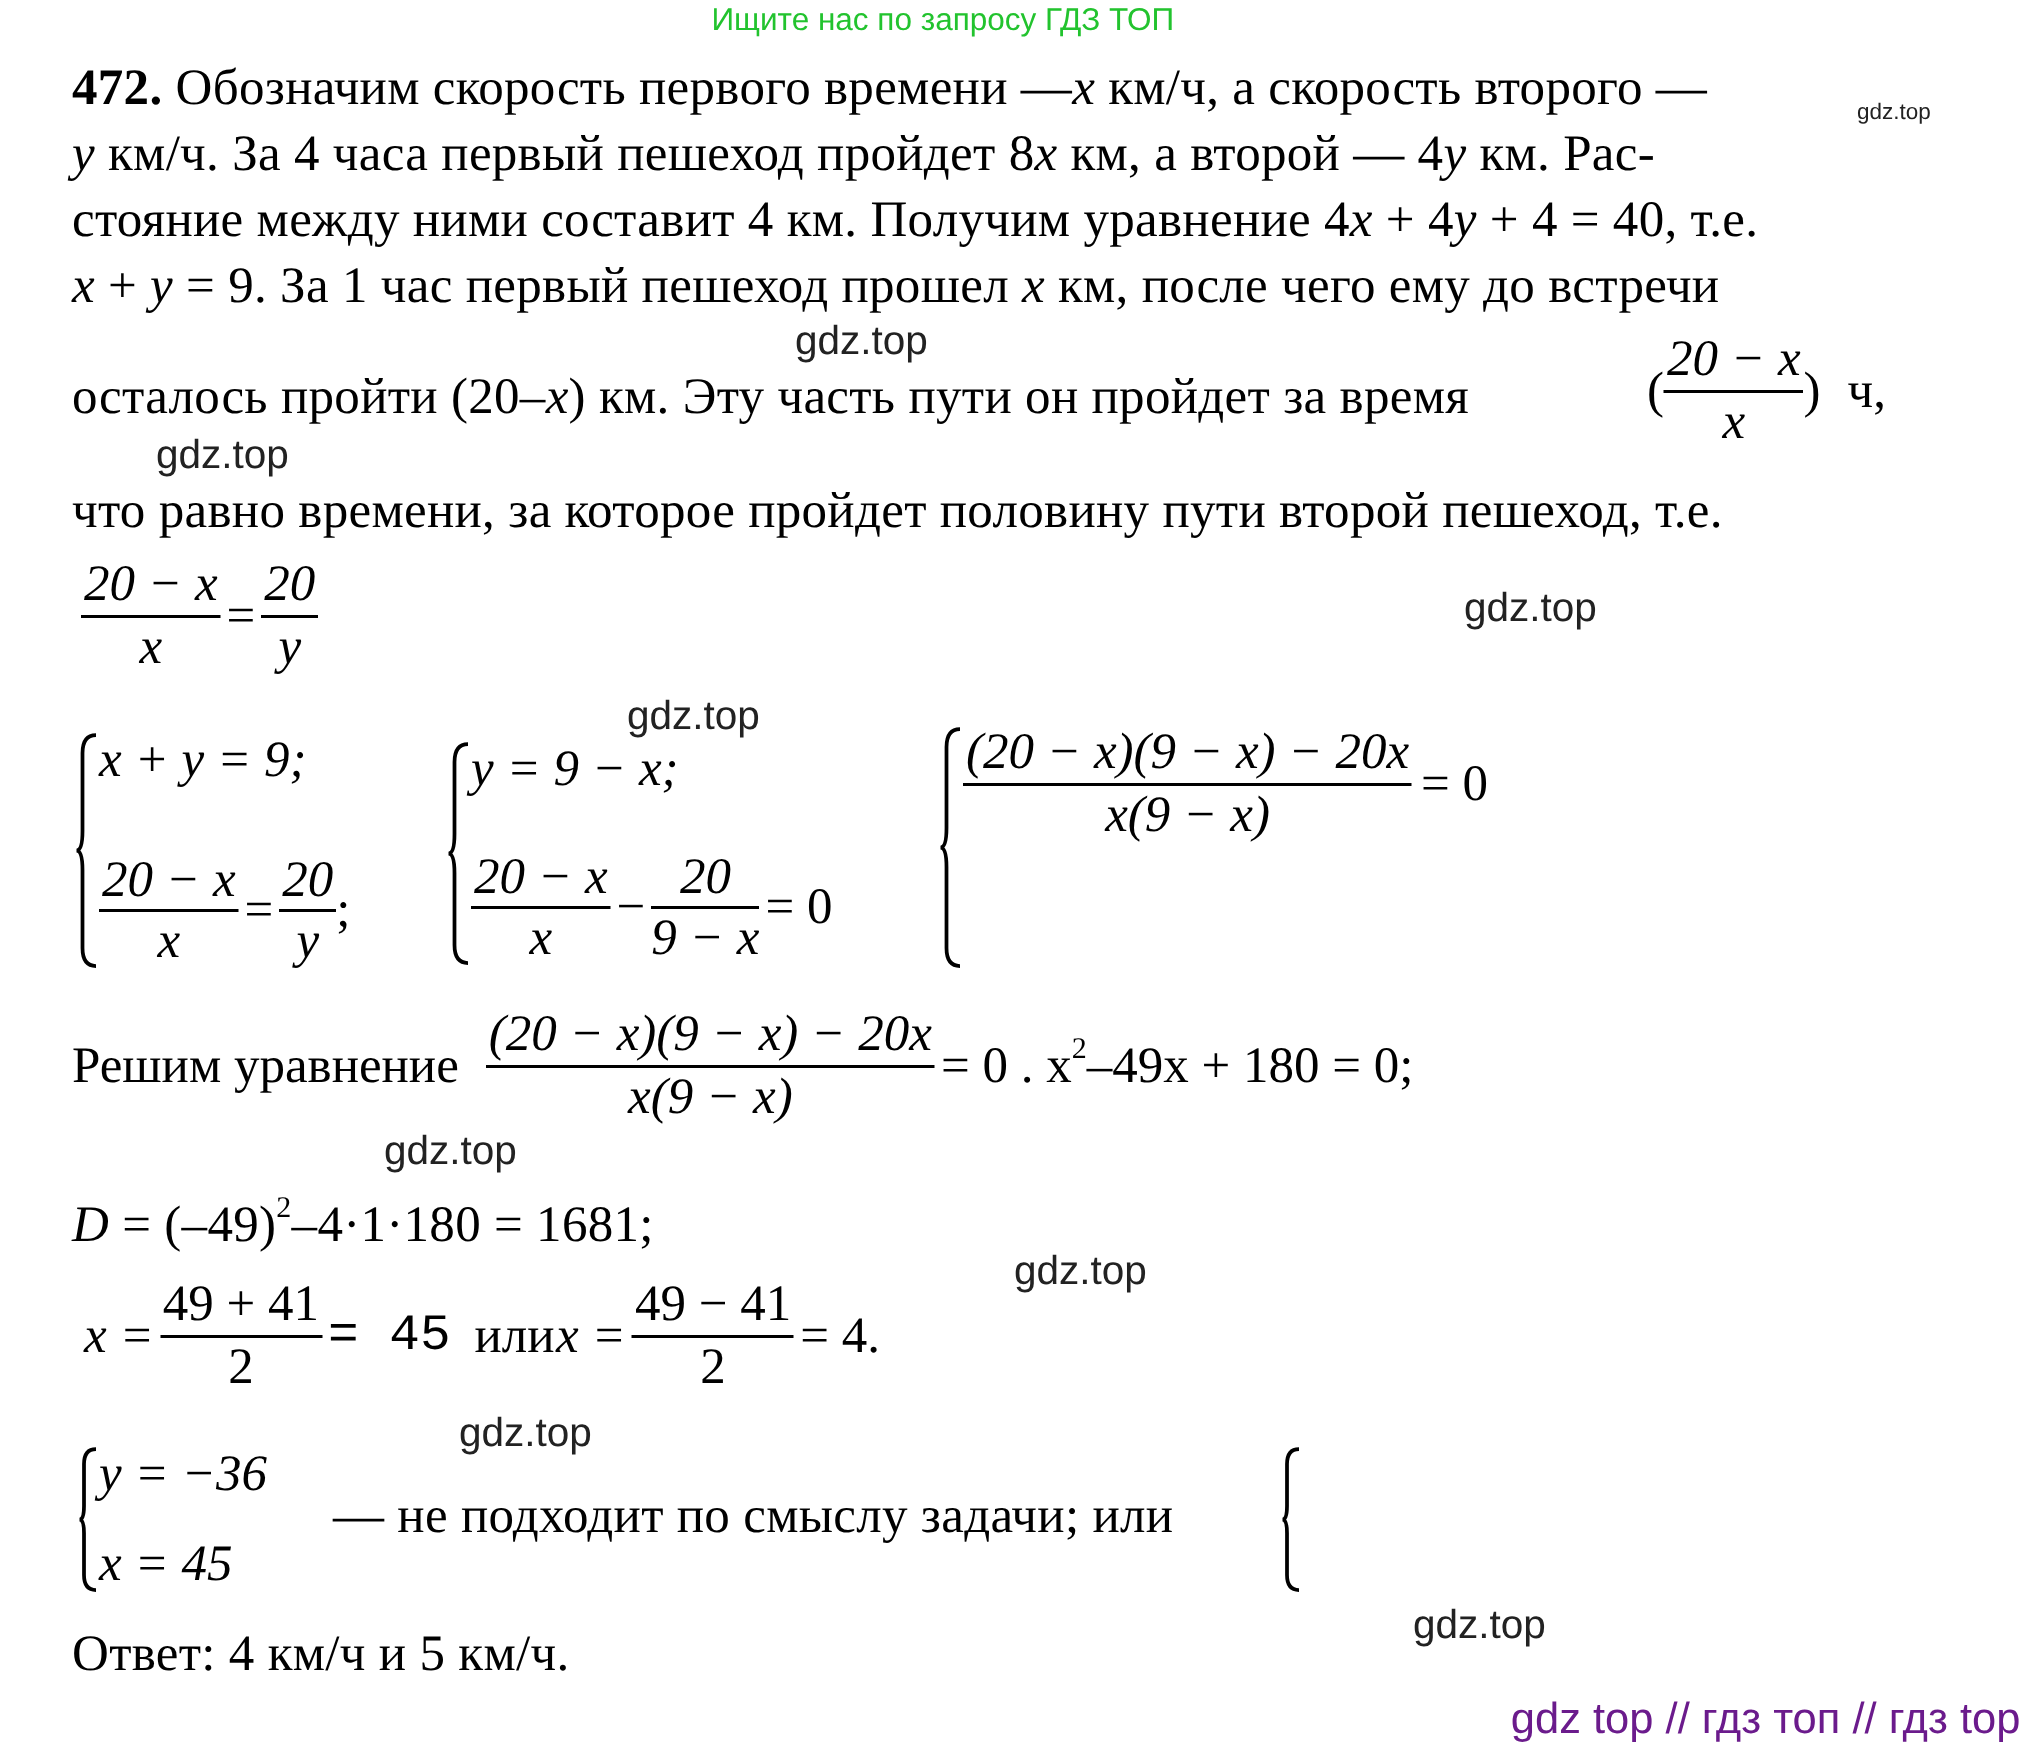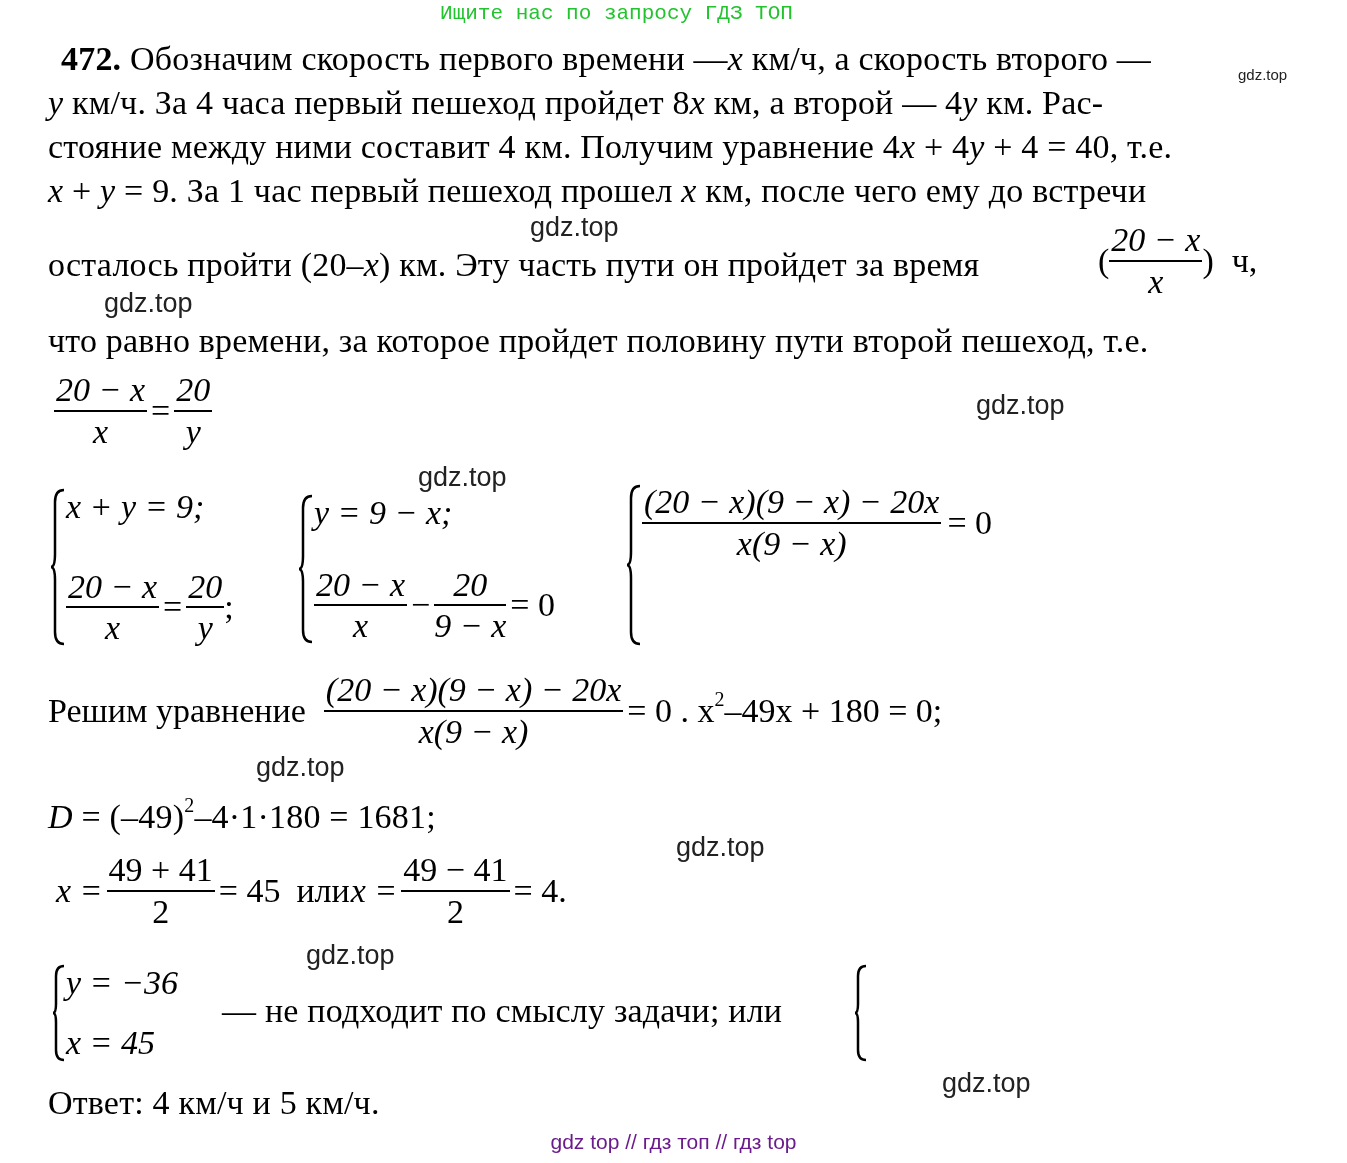--- a/index.html
+++ b/index.html
@@ -1,36 +1,36 @@
 <!DOCTYPE html>
 <html><head>
 <meta charset="utf-8">
 <style>
   html, body { margin:0; padding:0; background:#ffffff; }
   body { width:1347px; height:1163px; position:relative; overflow:hidden;
          font-family:"Liberation Serif","DejaVu Serif",serif; color:#000; }
   .abs { position:absolute; white-space:nowrap; }
   .top-banner { left:0; width:1233px; top:2px; text-align:center;
-    font-family:Liberation Mono, monospace; font-size:21px; color:#22c32e; }
+    font-family:Liberation Sans, sans-serif; font-size:21px; color:#22c32e;padding-left:12px; }
   .wm { font-family:"Liberation Sans","DejaVu Sans",sans-serif; font-size:27px; color:#222; }
   .wm-small { font-family:"Liberation Sans","DejaVu Sans",sans-serif; font-size:15px; color:#222; }
   .line { font-size:34px; letter-spacing:0.2px; transform-origin:left top; }
-  .num { font-weight:bold;margin-left:13px; }
+  .num { font-weight:bold; }
   i { font-style:italic; }
   .frac { display:inline-flex; flex-direction:column; align-items:center; vertical-align:middle; }
   .frac .n { padding:0 2px; line-height:1.05; }
   .frac .bar { width:100%; height:2px; background:#000; margin:2px 0; }
   .frac .d { line-height:1.05; }
   .mathline { font-size:34px; display:flex; align-items:center; }
   .brace-sys { display:flex; align-items:stretch; }
   .brace { font-size:34px; display:flex; align-items:center; }
   .brace svg { display:block; }
   .sys-rows { display:flex; flex-direction:column; justify-content:space-between; }
-  .footer { left:0; width:1347px; top:1130px; text-align:center;
-    font-family:"Liberation Sans","DejaVu Sans",sans-serif; font-size:21px; color:#6b1b8c; }
+  .footer { left:0; width:1347px; top:1130px; text-align:right;
+    font-family:"Liberation Sans","DejaVu Sans",sans-serif; font-size:29px; color:#6b1b8c; }
   sup { font-size:20px; vertical-align:top; position:relative; top:-4px; }
 </style>
 </head>
 <body>
 
 <div class="abs top-banner">Ищите нас по запросу ГДЗ ТОП</div>
 
 <div class="abs line" style="left:48px; top:40px;">
   <span class="num">472.</span>
   <span>Обозначим скорость первого времени —</span><i>x</i><span> км/ч, а скорость второго —</span>
@@ -167,21 +167,21 @@
 </div>
 <div class="abs wm" style="left:676px; top:832px;">gdz.top</div>
 
 <div class="abs mathline" style="left:56px; top:852px;">
   <i>x =</i>
   <span class="frac" style="margin-left:4px;">
     <span class="n">49 + 41</span>
     <span class="bar"></span>
     <span class="d">2</span>
   </span>
-  <span style="margin-left:4px;">= 45</span>
+  <span style="margin-left:4px;font-family:Liberation Mono, monospace;">= 45</span>
   <span style="margin:0 1px 0 16px;">или</span>
   <i>x =</i>
   <span class="frac" style="margin-left:4px;">
     <span class="n">49 − 41</span>
     <span class="bar"></span>
     <span class="d">2</span>
   </span>
   <span style="margin-left:4px;">= 4.</span>
 </div>
 <div class="abs wm" style="left:306px; top:940px;">gdz.top</div>

